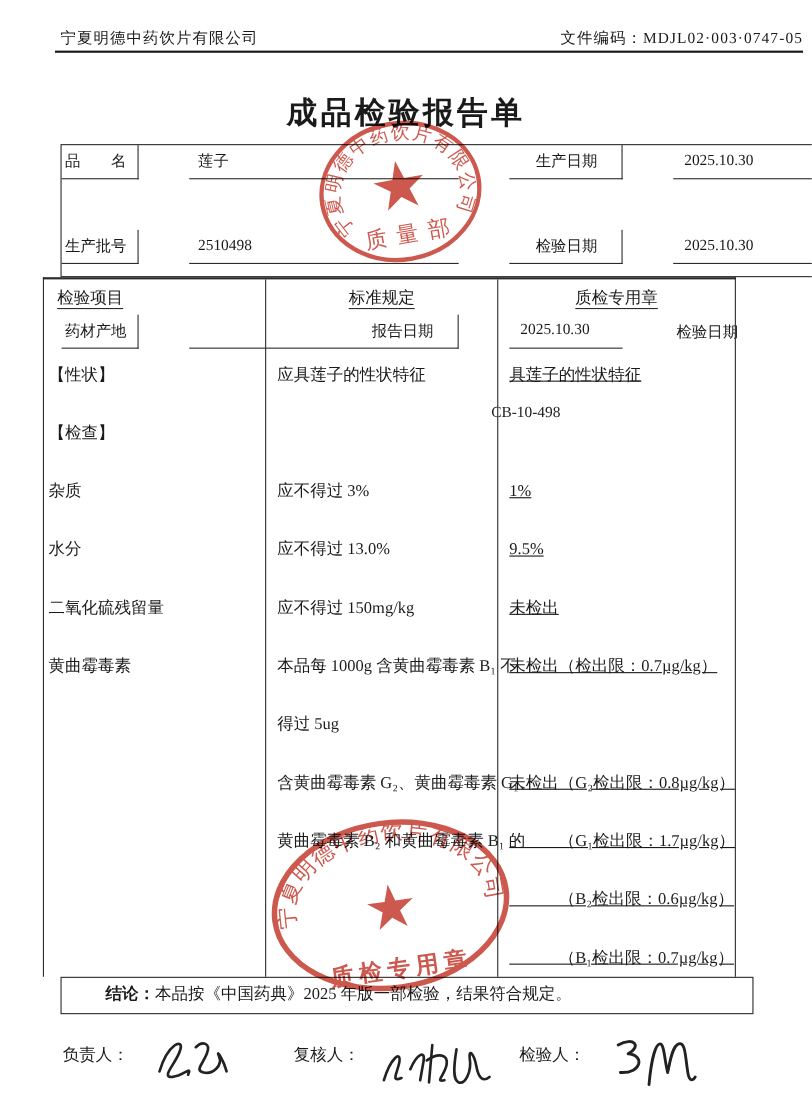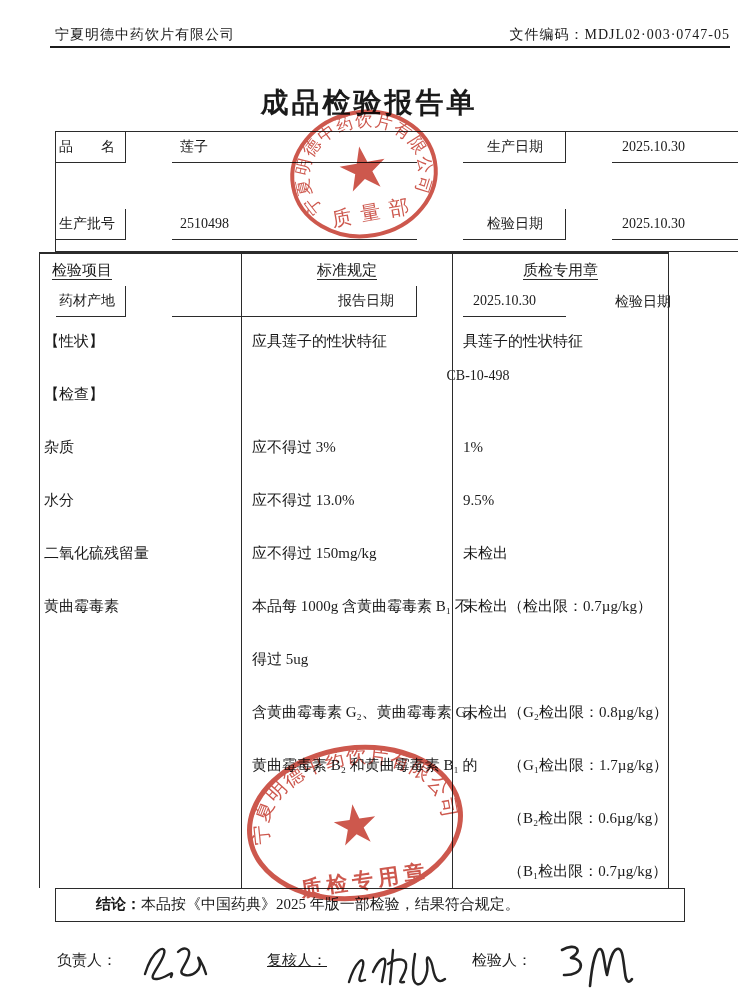--- a/index.html
+++ b/index.html
@@ -38,21 +38,21 @@
   .icol2{width:211px;border-right:1px solid #2b2b2b;}
   .icol3{width:215px;}
   .ihdr{height:38px;padding-top:7px;box-sizing:border-box;}
   .icol1 .ihdr{padding-left:12px;}
   .icol2 .ihdr,.icol3 .ihdr{text-align:center;}
   .hu{border-bottom:1px solid #2b2b2b;padding-bottom:1px;}
   .lines{padding-top:12px;}
   .ln{height:32px;line-height:32px;white-space:pre;overflow:visible;margin-top:21px;}
   .icol1 .ln{padding-left:4px;}
   .icol2 .ln{padding-left:10px;}
-  .icol3 .ln{padding-left:10px;}
+  .icol3 .ln{padding-left:10px;text-decoration:underline;}
 
   
   .concl{left:55px;top:888px;width:630px;height:34px;box-sizing:border-box;
          border:1.5px solid #2b2b2b;font-size:15px;line-height:31px;padding-left:40px;}
   .concl b{font-weight:bold;}
 
   
   .sigs{left:55px;top:938px;right:8px;height:60px;font-size:15px;}
   .siggrp{position:absolute;top:0;display:flex;align-items:flex-start;}
   .siggrp .slab{line-height:24px;padding-top:10px;}
@@ -148,21 +148,21 @@
 <div class="abs sigs">
   <div class="siggrp" style="left:2px;">
     <span class="slab">负责人：</span>
     <svg class="sig-svg" width="88" height="55" viewBox="0 0 88 55">
       <g fill="none" stroke="#222" stroke-width="2.4" stroke-linecap="round" stroke-linejoin="round">
         <path d="M14,36 C22,10 36,6 33,16 C30,28 14,42 26,41 C36,40 44,30 40,39"></path>
         <path d="M47,14 C53,8 61,10 57,20 C53,30 46,35 54,37 C62,39 72,31 68,22 C65,15 72,25 75,36"></path>
       </g>
     </svg>
   </div>
-  <div class="siggrp" style="left:212px;text-decoration:underline;">
+  <div class="siggrp" style="left:212px;">
     <span class="slab">复核人：</span>
     <svg class="sig-svg" width="112" height="58" viewBox="0 0 112 58">
       <g fill="none" stroke="#222" stroke-width="2.4" stroke-linecap="round" stroke-linejoin="round">
         <path d="M8,44 C14,24 24,16 22,28 C20,38 14,46 24,42"></path>
         <path d="M32,34 C38,20 46,16 44,27 L41,44"></path>
         <path d="M52,12 L49,46"></path>
         <path d="M47,26 C57,19 67,20 65,30 C63,40 54,46 63,44"></path>
         <path d="M74,16 C71,34 71,44 76,46 C82,48 88,36 86,24 C85,15 90,20 92,31 C94,42 98,46 104,41"></path>
       </g>
     </svg>

